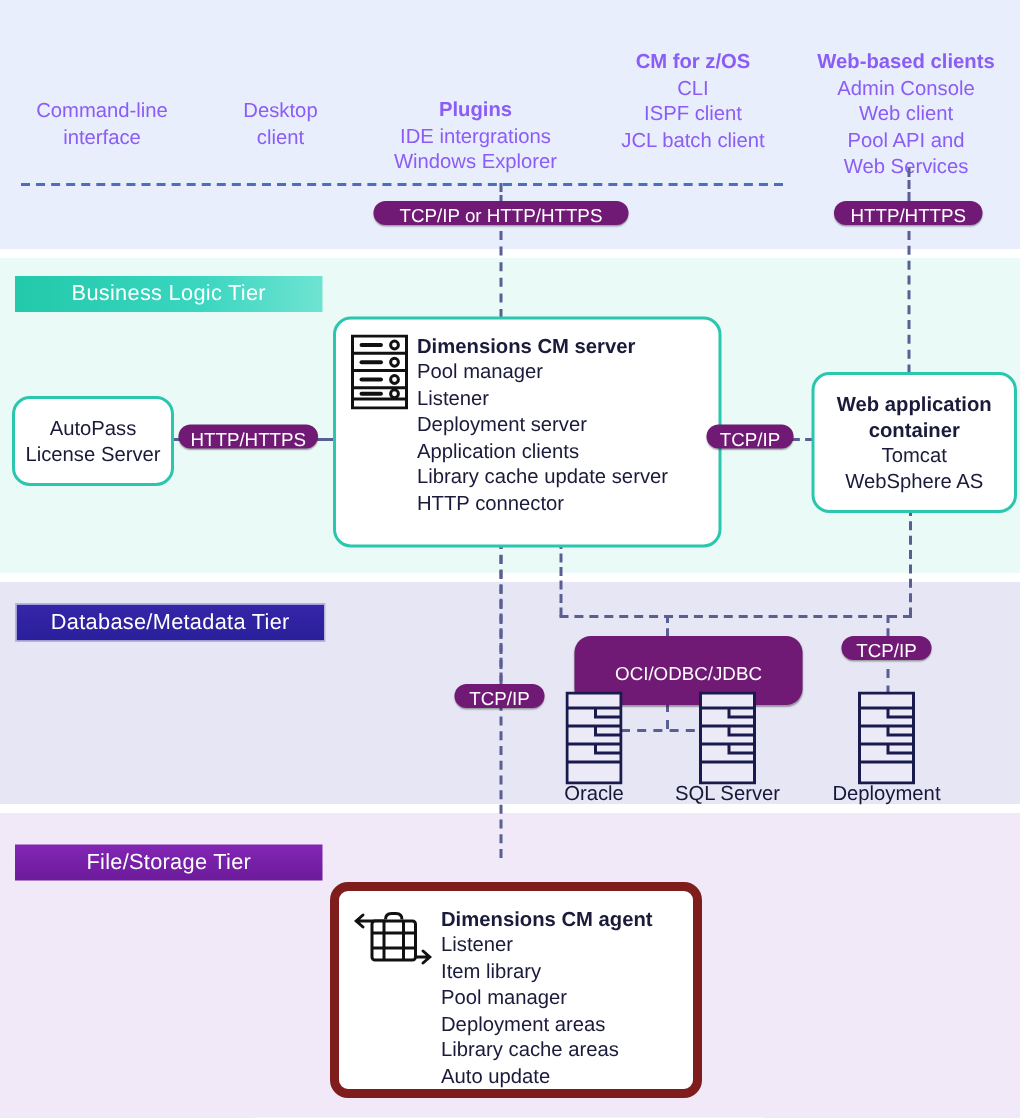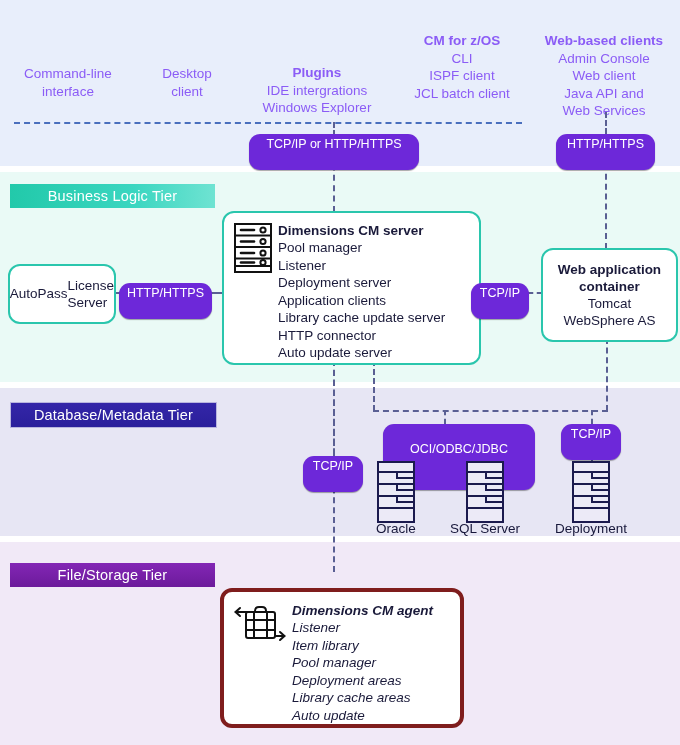--- a/index.html
+++ b/index.html
@@ -22,29 +22,29 @@
   #chip-presentation{top:10px;background:linear-gradient(180deg,#1a86f0 0%,#0569db 55%,#0b6fe0 100%);}
   #chip-business{top:184px;background:linear-gradient(90deg,#22c9aa 0%,#3ad6c0 60%,#6fe3d2 100%);}
   #chip-database{top:402px;background:linear-gradient(180deg,#3426a8 0%,#2a1f9b 100%);border:1px solid #b9b6de;}
   #chip-file{top:563px;background:linear-gradient(180deg,#8326b5 0%,#6c1a9b 100%);}
 
   
   .col{position:absolute;text-align:center;font-size:13.5px;line-height:17.5px;color:#8b5cf6;}
   .col .hd{font-weight:bold;}
 
   
-  .pill{position:absolute;background:#6d28d9;color:#ffffff;
-        border-radius:11px;height:36px;line-height:20px;
+  .pill{position:absolute;background:#701a75;color:#ffffff;
+        border-radius:11px;height:16px;line-height:20px;
         font-size:12.5px;text-align:center;white-space:nowrap;
         padding:0 9px;box-shadow:0 1px 1px rgba(0,0,0,.35);z-index:6;}
 
   
   .box{position:absolute;background:#ffffff;border-radius:12px;z-index:5;}
   .box.teal{border:2px solid #2ac6ad;}
-  .box.purple{border:4px solid #7f1d1d;font-style:italic;}
+  .box.purple{border:6px solid #7f1d1d;}
   .box-title{font-weight:bold;font-size:13.5px;line-height:17px;}
   .box-line{font-size:13.5px;line-height:17.5px;}
 
   
   .vline{position:absolute;width:0;border-left:2px dashed #5a5f93;z-index:2;}
   .hline{position:absolute;height:0;border-top:2px dashed #5a5f93;z-index:2;}
   .sep{position:absolute;height:0;border-top:2px dashed #4a6fbd;z-index:3;}
 
   
   .icn{position:absolute;z-index:6;}
@@ -84,21 +84,21 @@
     <div class="hd">CM for z/OS</div>
     <div>CLI</div>
     <div>ISPF client</div>
     <div>JCL batch client</div>
   </div>
 
   <div class="col" style="left:530px;top:32px;width:148px;">
     <div class="hd">Web-based clients</div>
     <div>Admin Console</div>
     <div>Web client</div>
-    <div>Java API and</div>
+    <div>Pool API and</div>
     <div>Web Services</div>
   </div>
 
   <div class="sep" style="left:14px;top:122px;width:508px;"></div>
 
   <div class="vline" style="left:333px;top:122px;height:22px;"></div>
   <div class="vline" style="left:333px;top:154px;height:58px;"></div>
 
   <div class="vline" style="left:605px;top:112px;height:22px;"></div>
   <div class="vline" style="left:605px;top:154px;height:95px;"></div>
@@ -123,21 +123,21 @@
   <div class="pill" style="left:249px;top:134px;width:170px;padding:0;">TCP/IP or HTTP/HTTPS</div>
   <div class="pill" style="left:556px;top:134px;width:99px;padding:0;">HTTP/HTTPS</div>
 
   <div class="pill" style="left:119px;top:283px;width:93px;padding:0;">HTTP/HTTPS</div>
   <div class="pill" style="left:471px;top:283px;width:58px;padding:0;">TCP/IP</div>
 
   <div class="pill" style="left:303px;top:456px;width:60px;padding:0;">TCP/IP</div>
   <div class="pill" style="left:383px;top:424px;width:122px;padding:15px;">OCI/ODBC/JDBC</div>
   <div class="pill" style="left:561px;top:424px;width:60px;padding:0;">TCP/IP</div>
 
-  <div class="box teal" style="left:8px;top:264px;width:104px;height:56px;display:flex;align-items:center;justify-content:flex-end;">
+  <div class="box teal" style="left:8px;top:264px;width:104px;height:56px;display:flex;flex-direction:column;align-items:center;justify-content:center;">
     <div class="box-line">AutoPass</div>
     <div class="box-line">License Server</div>
   </div>
 
   <div class="hline" style="left:112px;top:292px;width:9px;"></div>
   <div class="hline" style="left:211px;top:292px;width:11px;"></div>
 
   <div class="box teal" style="left:222px;top:211px;width:242px;height:150px;padding-left:13px;">
     <div class="icn" style="left:10px;top:10px;">
       <svg width="38" height="50" viewBox="0 0 38 50">
@@ -163,21 +163,20 @@
       </svg>
     </div>
     <div style="position:absolute;left:54px;top:9px;right:6px;">
       <div class="box-title">Dimensions CM server</div>
       <div class="box-line">Pool manager</div>
       <div class="box-line">Listener</div>
       <div class="box-line">Deployment server</div>
       <div class="box-line">Application clients</div>
       <div class="box-line">Library cache update server</div>
       <div class="box-line">HTTP connector</div>
-      <div class="box-line">Auto update server</div>
     </div>
   </div>
 
   <div class="hline" style="left:463px;top:292px;width:10px;"></div>
   <div class="hline" style="left:528px;top:292px;width:14px;"></div>
 
   <div class="box teal" style="left:541px;top:248px;width:133px;height:90px;display:flex;flex-direction:column;align-items:center;justify-content:center;text-align:center;">
     <div class="box-title">Web application</div>
     <div class="box-title">container</div>
     <div class="box-line">Tomcat</div>

